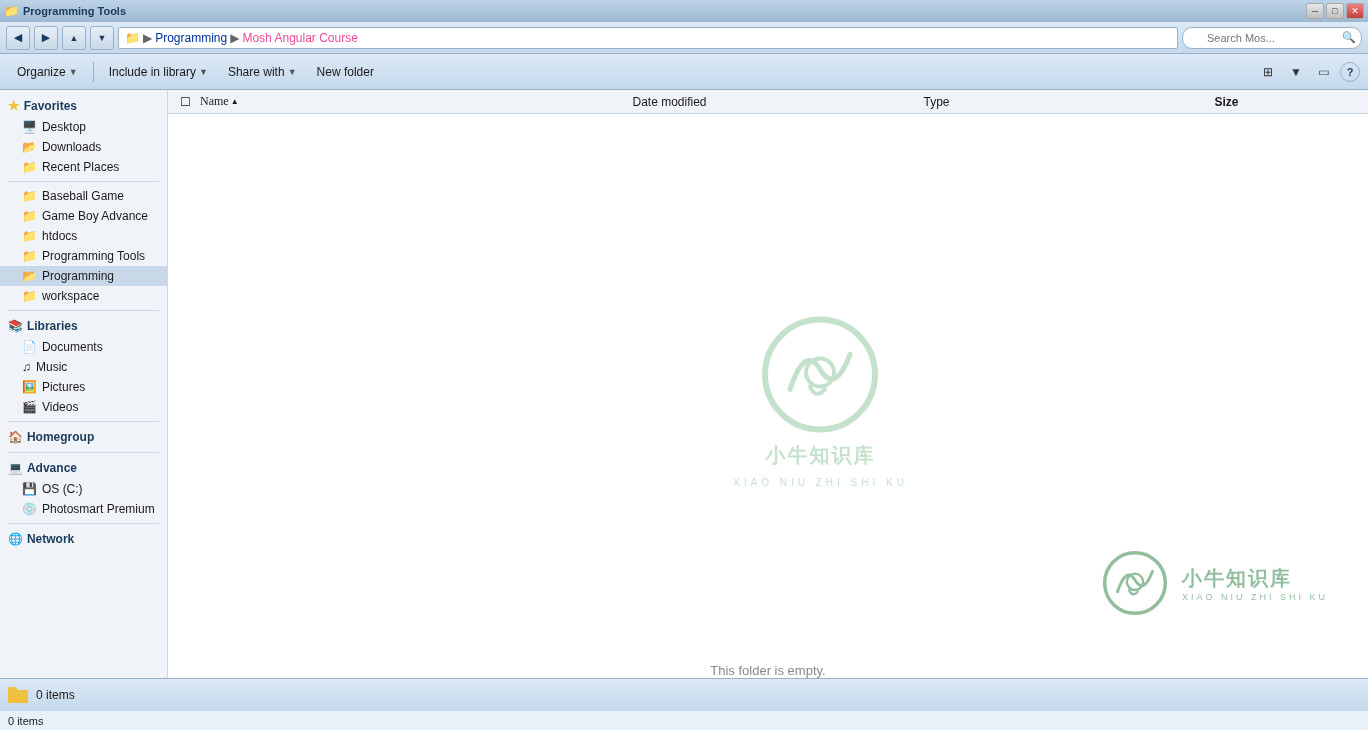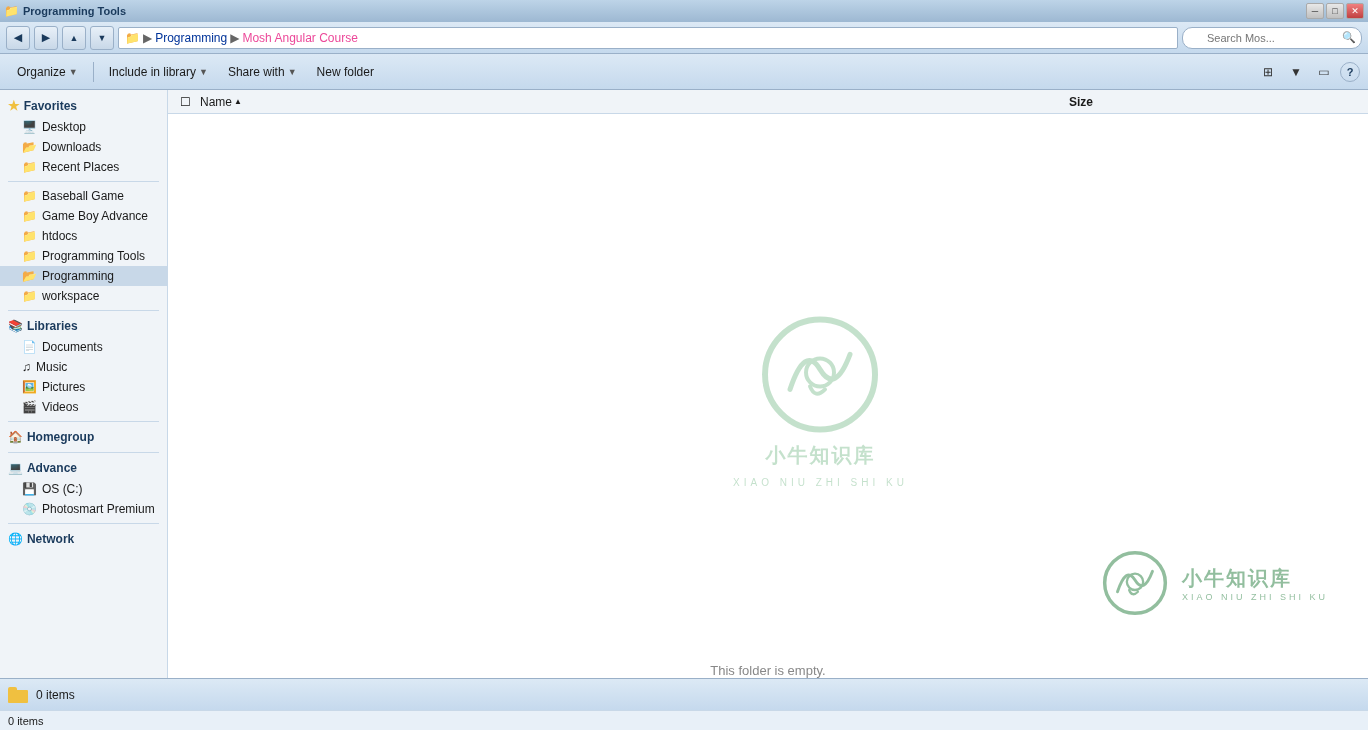--- a/index.html
+++ b/index.html
@@ -146,21 +146,21 @@
       height: 24px;
       padding: 0 8px;
       flex-shrink: 0;
     }
     .col-header {
       font-size: 12px; color: #1a1a1a;
       cursor: pointer; padding: 0 4px;
       display: flex; align-items: center; gap: 2px;
     }
     .col-check { width: 20px; }
-    .col-name { flex: 3; }
+    .col-name { flex: 3; font-family: Liberation Serif, serif; }
     .col-date { flex: 2; }
     .col-type { flex: 2; }
     .col-size { flex: 1; font-weight: bold; }
 
     .file-content {
       flex: 1;
       display: flex;
       align-items: flex-end;
       justify-content: center;
       color: #888;
@@ -407,20 +407,26 @@
 
   <div class="file-area-wrapper">
     <div class="file-area">
 
       <div class="column-headers">
         <div class="col-header col-check">☐</div>
         <div class="col-header col-name">
           <span>Name</span>
           <span style="font-size:8px;">▲</span>
         </div>
+        <div class="col-header col-date">
+          <span>Date modified</span>
+        </div>
+        <div class="col-header col-type">
+          <span>Type</span>
+        </div>
         <div class="col-header col-size">
           <span>Size</span>
         </div>
       </div>
 
       <div class="file-content">
         <span style="color:#888;">This folder is empty.</span>
       </div>
     </div>
 

